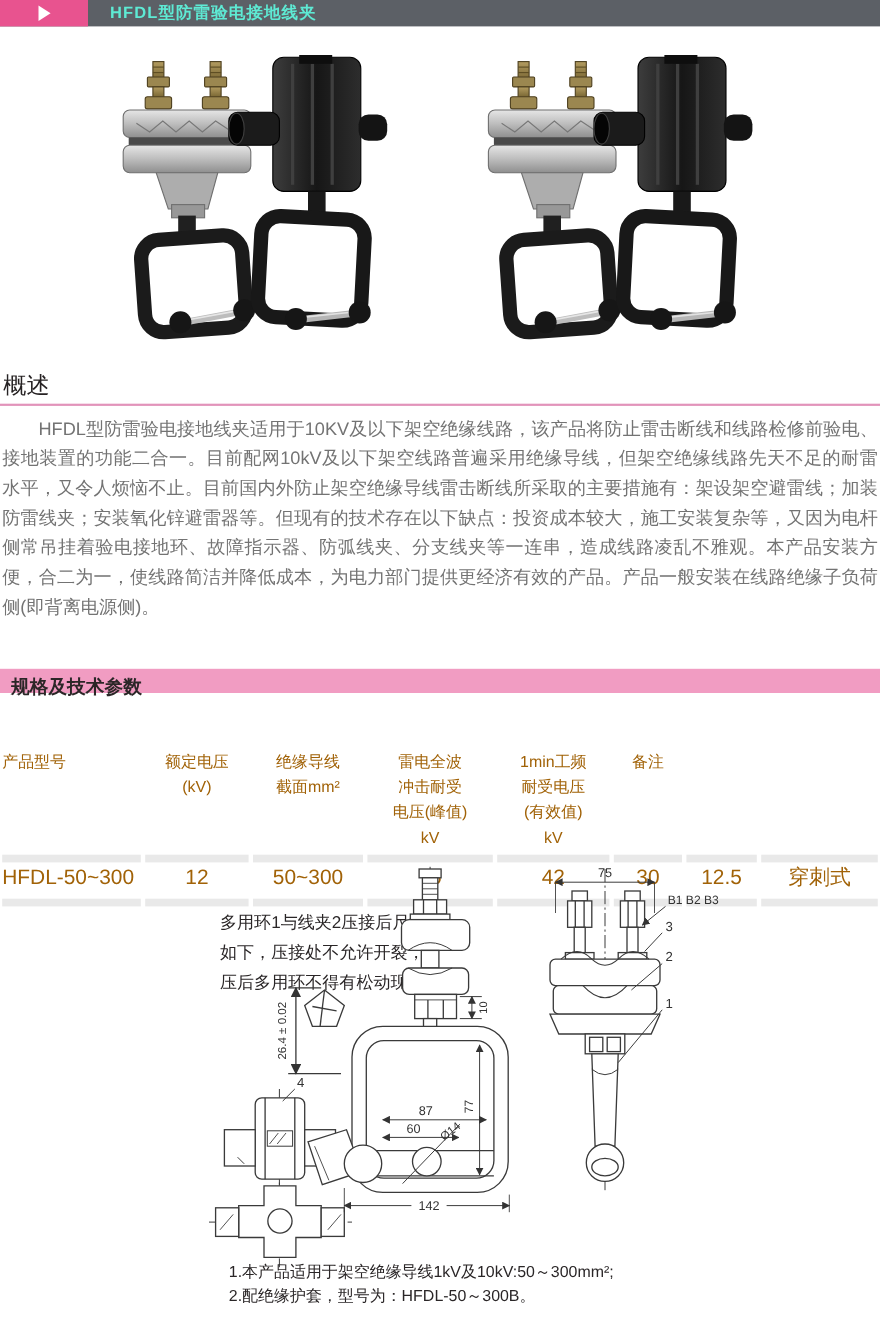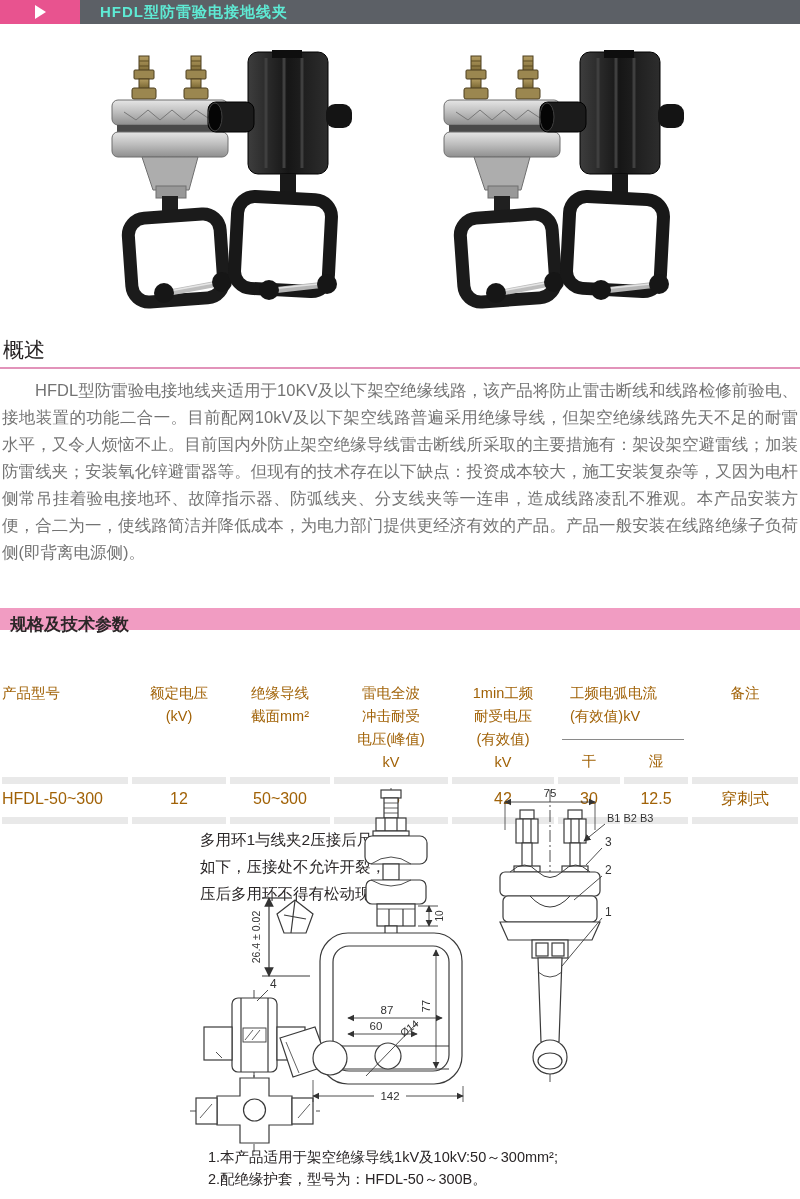--- a/index.html
+++ b/index.html
@@ -26,21 +26,21 @@
   .hcell{text-align:center;line-height:23px;}
   .hcell.left{text-align:left;padding-left:2px;}
   .arc-group{grid-column:6 / span 2;}
   .arc-group .l{padding-left:14px;text-align:left;line-height:23px;}
   .arc-rule{height:1px;background:#8a8a8a;margin:11px 6px 0 6px;}
   .arc-sub{display:grid;grid-template-columns:66px 68px;margin-top:10px;}
   .arc-sub div{text-align:center;line-height:23px;}
   .stripe-row{margin-top:3px;}
   .stripe-row .seg{height:7px;background:#e9e9e9;margin:0 2px;}
   .drow{align-items:center;}
-  .dcell{text-align:center;line-height:30px;font-size:16px;}
+  .dcell{text-align:center;line-height:30px;font-size:19px;}
   .dcell.left{text-align:left;padding-left:2px;}
   
   .draw-notes{position:absolute;left:200px;top:826px;width:240px;font-size:15.5px;line-height:27px;color:#2a2627;}
   .draw-svg{position:absolute;left:180px;top:780px;}
   svg text{font-family:"Liberation Sans","DejaVu Sans",sans-serif;fill:#333;}
   
   .tech{position:absolute;left:208px;top:1146px;font-size:14.5px;line-height:22px;color:#2a2627;}
 </style>
 </head>
 <body>
@@ -150,29 +150,20 @@
         <div>冲击耐受</div>
         <div>电压(峰值)</div>
         <div>kV</div>
       </div>
       <div class="hcell">
         <div>1min工频</div>
         <div>耐受电压</div>
         <div>(有效值)</div>
         <div>kV</div>
       </div>
-      <div class="arc-group">
-        <div class="l">工频电弧电流</div>
-        <div class="l">(有效值)kV</div>
-        <div class="arc-rule"></div>
-        <div class="arc-sub">
-          <div>干</div>
-          <div>湿</div>
-        </div>
-      </div>
       <div class="hcell">备注</div>
     </div>
 
     <div class="tbl-grid stripe-row">
       <div class="seg"></div>
         <div class="seg"></div>
         <div class="seg"></div>
         <div class="seg"></div>
       <div class="seg"></div>
         <div class="seg"></div>

